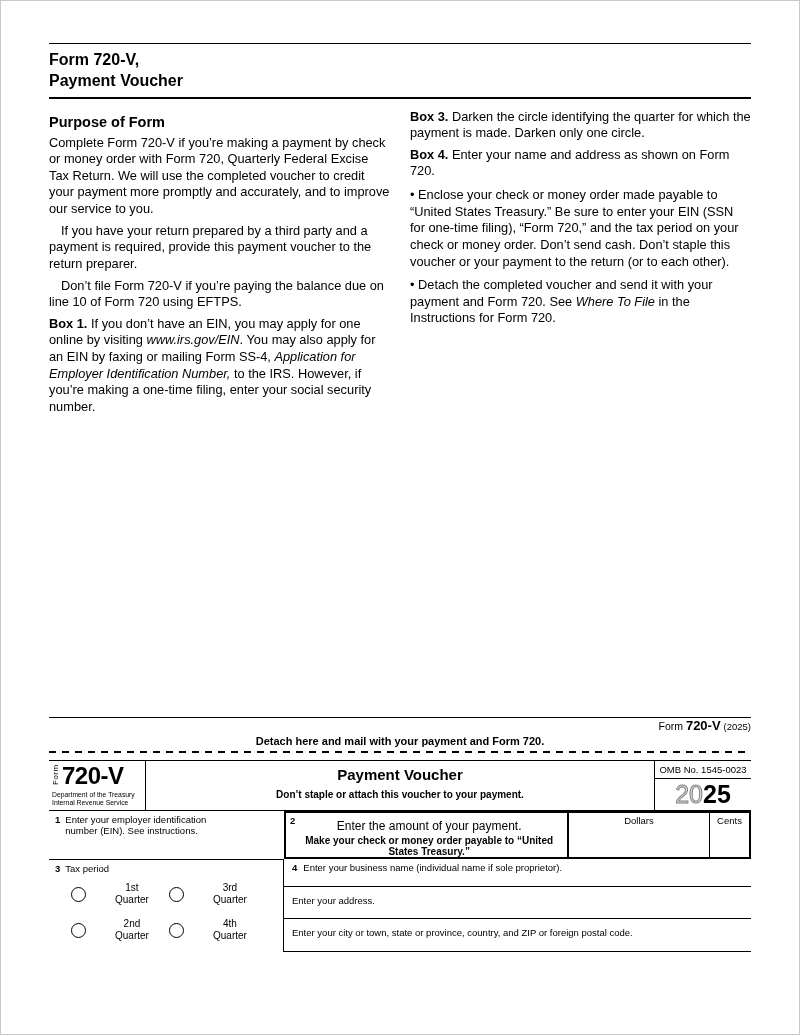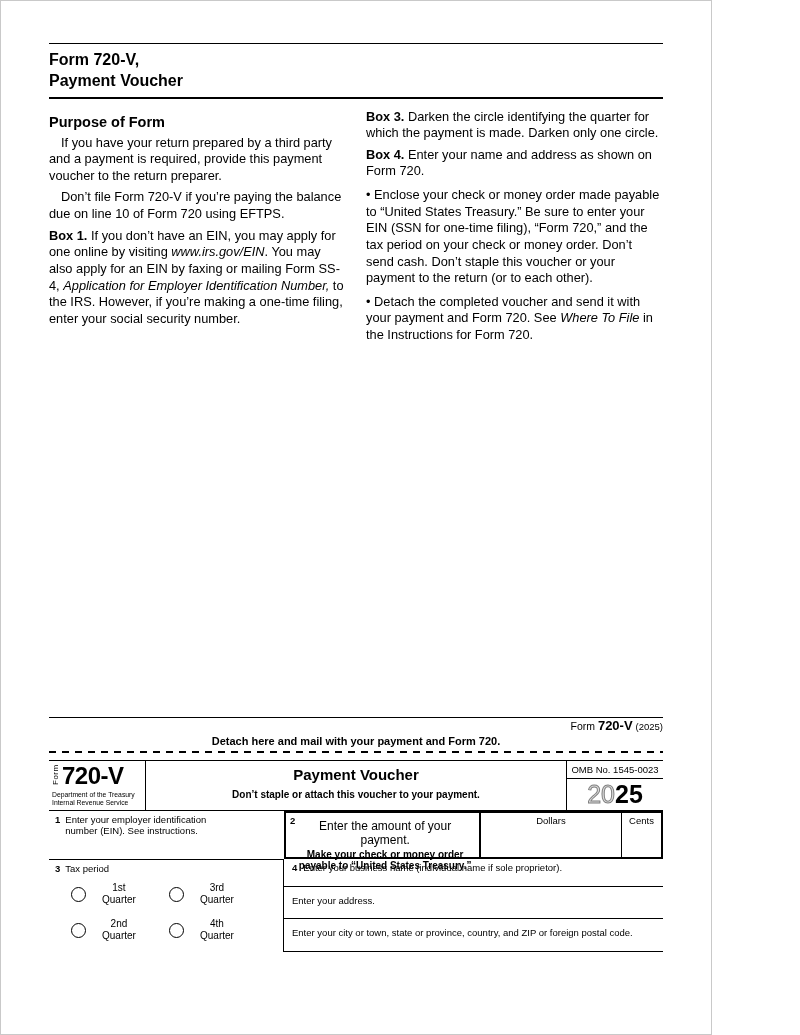--- a/index.html
+++ b/index.html
@@ -1,18 +1,18 @@
 <!DOCTYPE html>
 <html><head>
 <meta charset="utf-8">
 <style>
   * { box-sizing: border-box; margin: 0; padding: 0; }
   html, body { background: #ffffff; }
   .page {
-    width: 712px; height: 1035px; position: relative; overflow: hidden;
+    width: 800px; height: 1035px; position: relative; overflow: hidden;
     background: #ffffff; color: #000;
     font-family: "Liberation Sans", sans-serif;
     border: 1px solid #c9c9c9;
   }
   .content { position: absolute; left: 48px; right: 48px; top: 0; }
   .rule-thin { border-top: 1px solid #000; }
   .top-rule { margin-top: 42px; }
   .doc-title { font-size: 16px; font-weight: bold; line-height: 1.3; padding: 6px 0 5px; }
   .rule-thick { border-top: 2.5px solid #000; }
   .columns { display: flex; gap: 20px; margin-top: 10px; }
@@ -59,21 +59,21 @@
   .v-box2center { flex: 1; text-align: center; padding-top: 4px; }
   .v-box2title { font-size: 12px; font-weight: normal; }
   .v-box2sub { font-size: 10px; font-weight: bold; margin-top: 2px; }
   .v-dollars { width: 142px; border-left: 2.5px solid #000; font-size: 9.5px; text-align: center; padding-top: 2px; }
   .v-cents { width: 40px; border-left: 1px solid #000; font-size: 9.5px; text-align: center; padding-top: 2px; }
 
   .v-row3 { display: flex; height: 93px; }
   .v-taxcell { width: 235px; border-top: 1px solid #000; border-right: 1px solid #000; padding: 3px 6px 0; }
   .v-taxlabel { font-size: 9.5px; display: flex; gap: 5px; }
   .v-quarters { display: grid; grid-template-columns: 1fr 1fr; margin-top: 8px; row-gap: 11px; padding: 0 10px 0 16px; }
-  .q-item { display: flex; align-items: center; gap: 16px; }
+  .q-item { display: flex; align-items: center; gap: 29px; }
   .q-circle { width: 15px; height: 15px; border: 1.3px solid #000; border-radius: 50%; flex: none; background: #fff; }
   .q-label { font-size: 10px; line-height: 1.25; text-align: center; }
 
   .v-addrcell { flex: 1; display: flex; flex-direction: column; font-size: 9.5px; }
   .v-addrrow { border-bottom: 1px solid #000; padding: 3px 8px; display: flex; gap: 6px; align-items: flex-start; line-height: 1.25; }
   .row-name { height: 28px; }
   .row-street { height: 32px; padding-top: 8px; }
   .row-city { flex: 1; padding-top: 8px; }
 </style>
 </head>
@@ -82,20 +82,21 @@
 <div class="page">
 
   <div class="content">
     <div class="rule-thin top-rule"></div>
     <h1 class="doc-title"><span>Form 720-V,</span><br><span>Payment Voucher</span></h1>
     <div class="rule-thick"></div>
 
     <div class="columns">
       <div class="col">
         <h2 class="sect">Purpose of Form</h2>
+        <p class="body">Complete Form 720-V if you’re making a payment by check or money order with Form 720, Quarterly Federal Excise Tax Return. We will use the completed voucher to credit your payment more promptly and accurately, and to improve our service to you.</p>
         <p class="body indent">If you have your return prepared by a third party and a payment is required, provide this payment voucher to the return preparer.</p>
         <p class="body indent">Don’t file Form 720-V if you’re paying the balance due on line 10 of Form 720 using EFTPS.</p>
         <p class="body"><b class="lbl">Box 1.</b>
 <span>If you don’t have an EIN, you may apply for one online by visiting </span><i>www.irs.gov/EIN</i><span>. You may also apply for an EIN by faxing or mailing Form SS-4, </span><i>Application for Employer Identification Number,</i><span> to the IRS. However, if you’re making a one-time filing, enter your social security number.</span></p>
       </div>
 
       <div class="col">
         <p class="body"><b class="lbl">Box 3.</b>
 <span>Darken the circle identifying the quarter for which the payment is made. Darken only one circle.</span></p>
         <p class="body"><b class="lbl">Box 4.</b>

